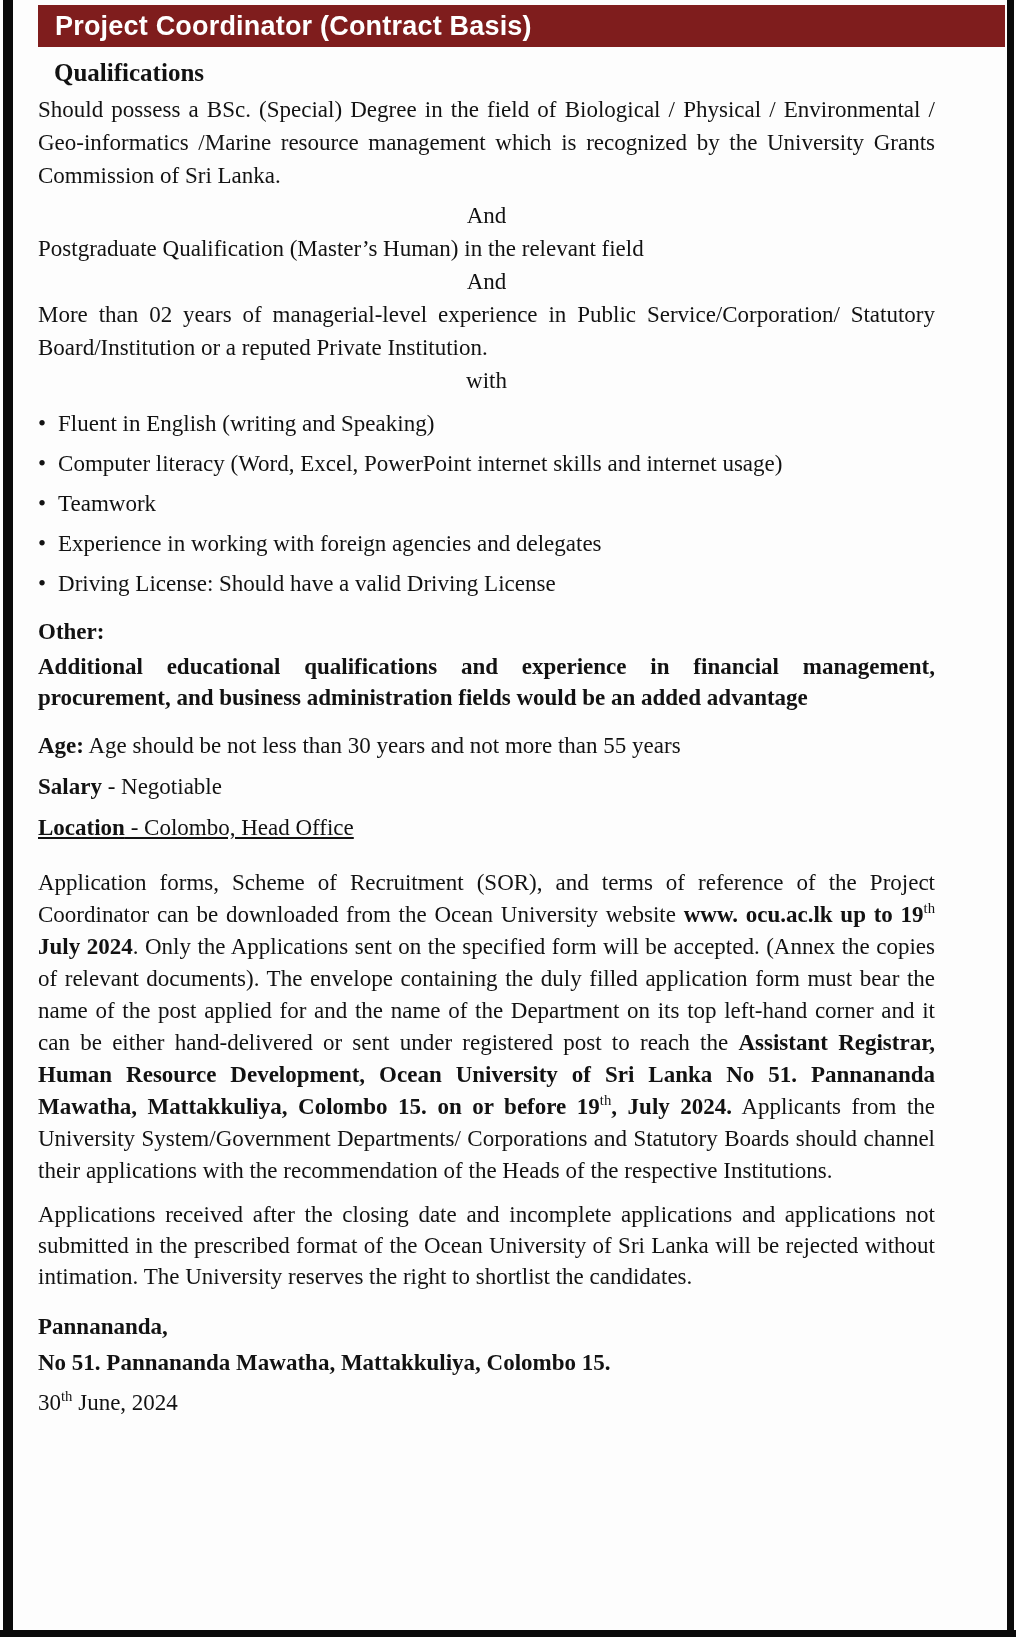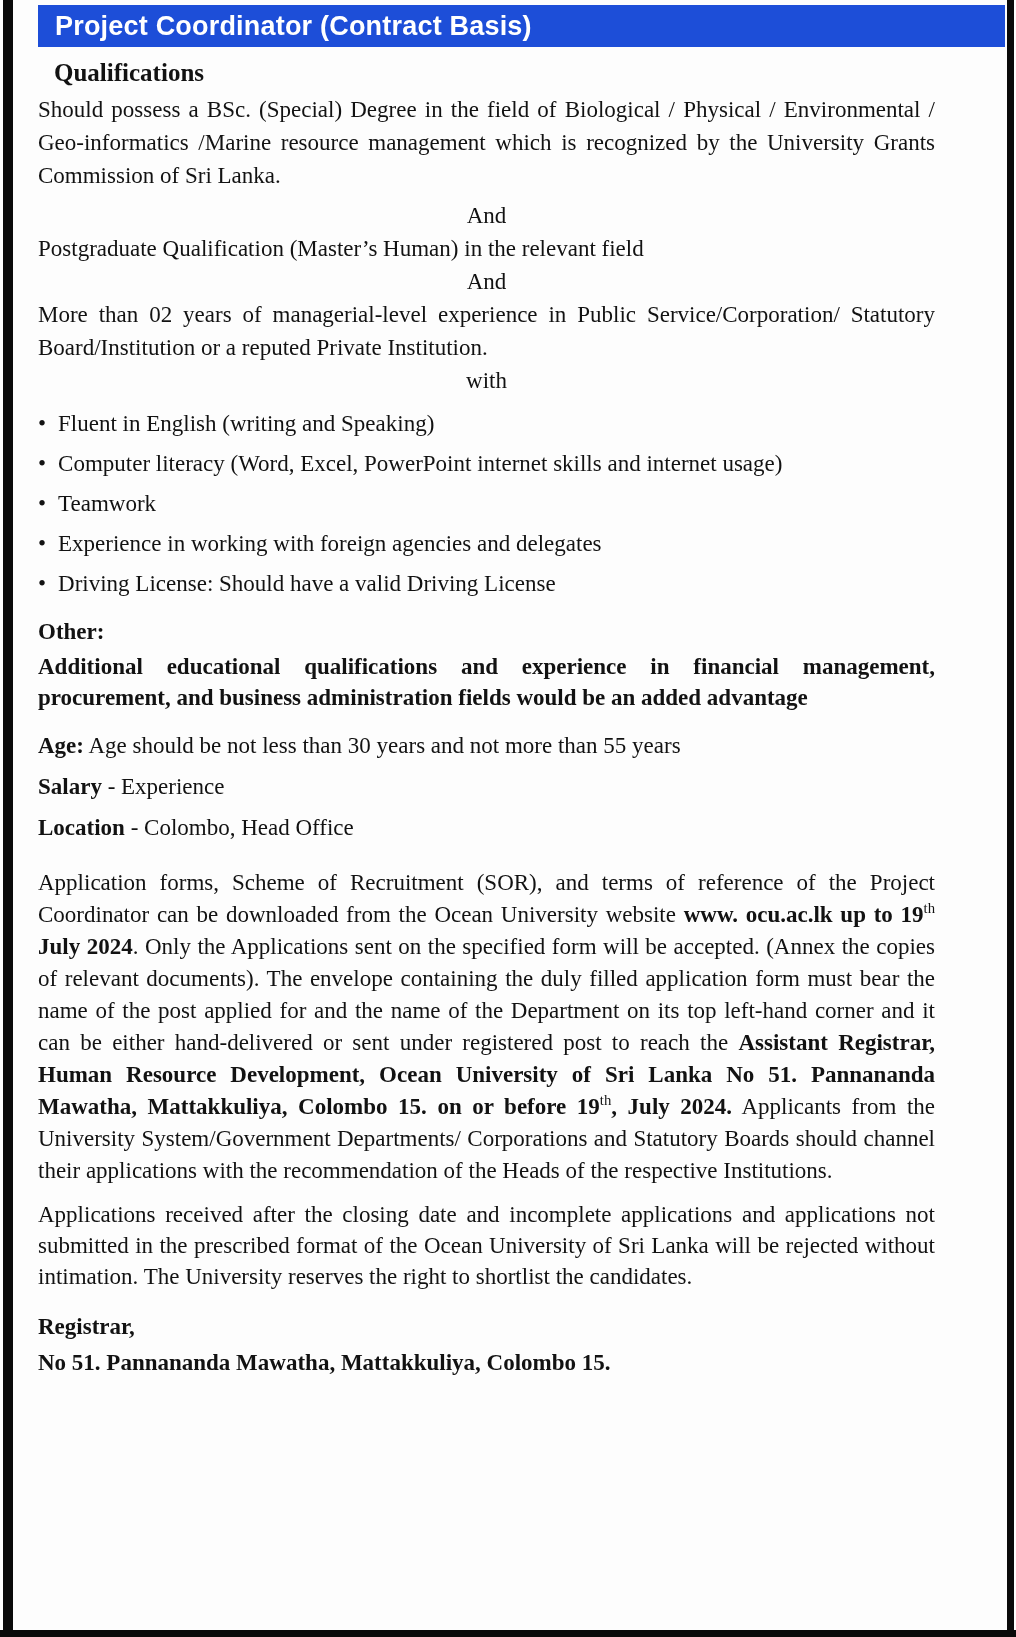--- a/index.html
+++ b/index.html
@@ -14,21 +14,21 @@
   }
   .border-left  { position: absolute; left: 3px;  top: 0; width: 10px; height: 100%; background: #0a0a0a; }
   .border-right { position: absolute; right: 2px; top: 0; width: 7px;  height: 100%; background: #0a0a0a; }
   .border-bottom{ position: absolute; left: 0; bottom: 0; width: 100%; height: 7px;  background: #0a0a0a; }
 
   .title-bar {
     box-sizing: border-box;
     margin: 5px 0 0 38px;
     width: 967px;
     height: 42px;
-    background: #1d4ed8;
+    background: #7f1d1d;
     color: #ffffff;
     font-family: "Liberation Sans", sans-serif;
     font-weight: bold;
     font-size: 27px;
     line-height: 42px;
     padding-left: 17px;
     letter-spacing: 0.2px;
   }
 
   .content {
@@ -57,21 +57,21 @@
     margin: 7px 0;
   }
   .bullet-item::before { content: "\2022"; margin-right: 12px; }
 
   .other-heading { font-weight: bold; margin-top: 15px; text-align: left; }
   .other-para   { font-weight: bold; margin-top: 3px; line-height: 31px; }
 
   .kv { text-align: left; }
   .kv-age      { margin-top: 16px; }
   .kv-salary   { margin-top: 8px; }
-  .kv-location { margin-top: 8px; }
+  .kv-location { margin-top: 8px; text-decoration: underline; }
   .kv b { font-weight: bold; }
 
   .apply-para  { margin-top: 23px; line-height: 32px; }
   .reject-para { margin-top: 12px; line-height: 31px; }
 
   .signature { margin-top: 17px; text-align: left; font-weight: bold; line-height: 36px; }
   .date-line { margin-top: 5px; text-align: left; font-weight: normal; }
 
   sup { font-size: 64%; vertical-align: super; line-height: 0; margin-top: 47px; }
   b   { font-weight: bold; }
@@ -110,28 +110,29 @@
       <p class="bullet-item">Teamwork</p>
       <p class="bullet-item">Experience in working with foreign agencies and delegates</p>
       <p class="bullet-item">Driving License: Should have a valid Driving License</p>
     </div>
 
     <p class="other-heading">Other:</p>
     <p class="other-para">Additional educational qualifications and experience in financial management, procurement, and business administration fields would be an added advantage</p>
 
     <p class="kv kv-age"><b>Age:</b><span> Age should be not less than 30 years and not more than 55 years</span></p>
 
-    <p class="kv kv-salary"><b>Salary</b><span> - Experience</span></p>
+    <p class="kv kv-salary"><b>Salary</b><span> - Negotiable</span></p>
 
     <p class="kv kv-location"><b>Location</b><span> - Colombo, Head Office</span></p>
 
     <p class="apply-para"><span>Application forms, Scheme of Recruitment (SOR), and terms of reference of the Project Coordinator can be downloaded from the Ocean University website </span><b>www. ocu.ac.lk up to 19</b><sup>th</sup><b> July 2024</b><span>. Only the Applications sent on the specified form will be accepted. (Annex the copies of relevant documents). The envelope containing the duly filled application form must bear the name of the post applied for and the name of the Department on its top left-hand corner and it can be either hand-delivered or sent under registered post to reach the </span><b>Assistant Registrar, Human Resource Development, Ocean University of Sri Lanka No 51. Pannananda Mawatha, Mattakkuliya, Colombo 15. on or before 19</b><sup>th</sup><b>, July 2024.</b><span> Applicants from the University System/Government Departments/ Corporations and Statutory Boards should channel their applications with the recommendation of the Heads of the respective Institutions.</span></p>
 
     <p class="reject-para">Applications received after the closing date and incomplete applications and applications not submitted in the prescribed format of the Ocean University of Sri Lanka will be rejected without intimation. The University reserves the right to shortlist the candidates.</p>
 
     <div class="signature">
-      <div>Registrar,</div>
+      <div>Pannananda,</div>
       <div>No 51. Pannananda Mawatha, Mattakkuliya, Colombo 15.</div>
     </div>
 
+    <p class="date-line"><span>30</span><sup>th</sup><span> June, 2024</span></p>
 
   </div>
 </div>
 
 </body></html>

